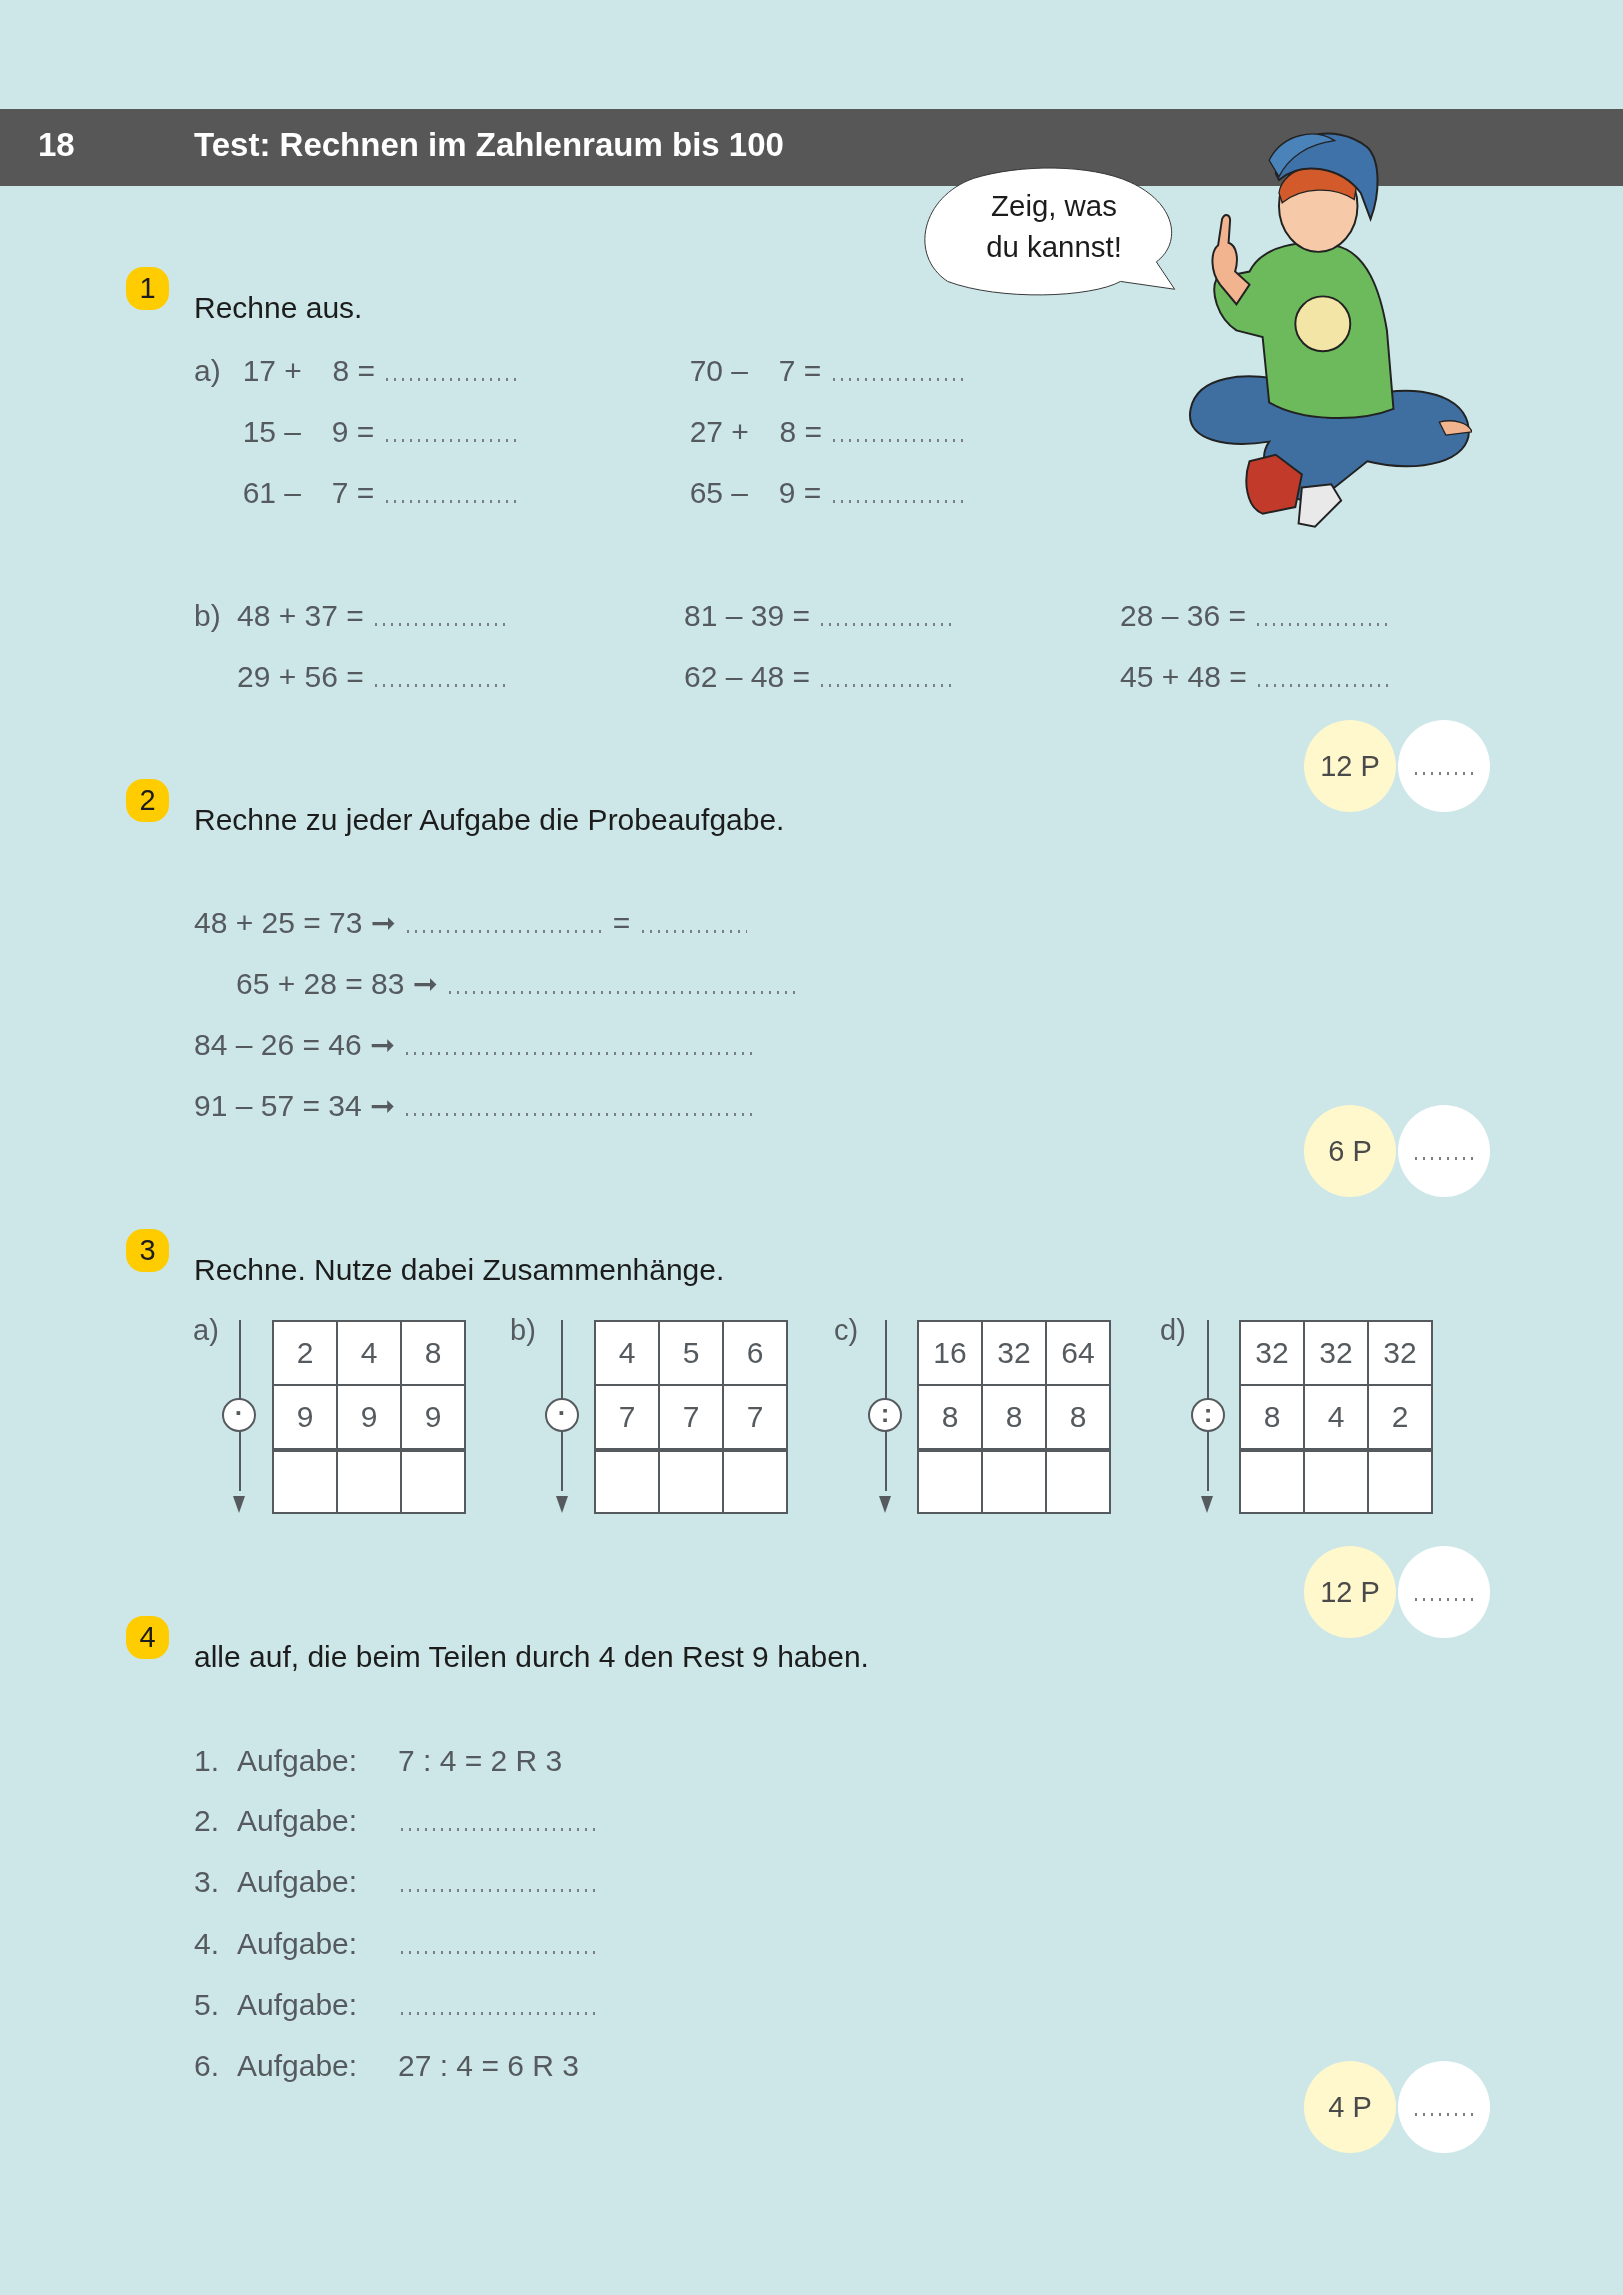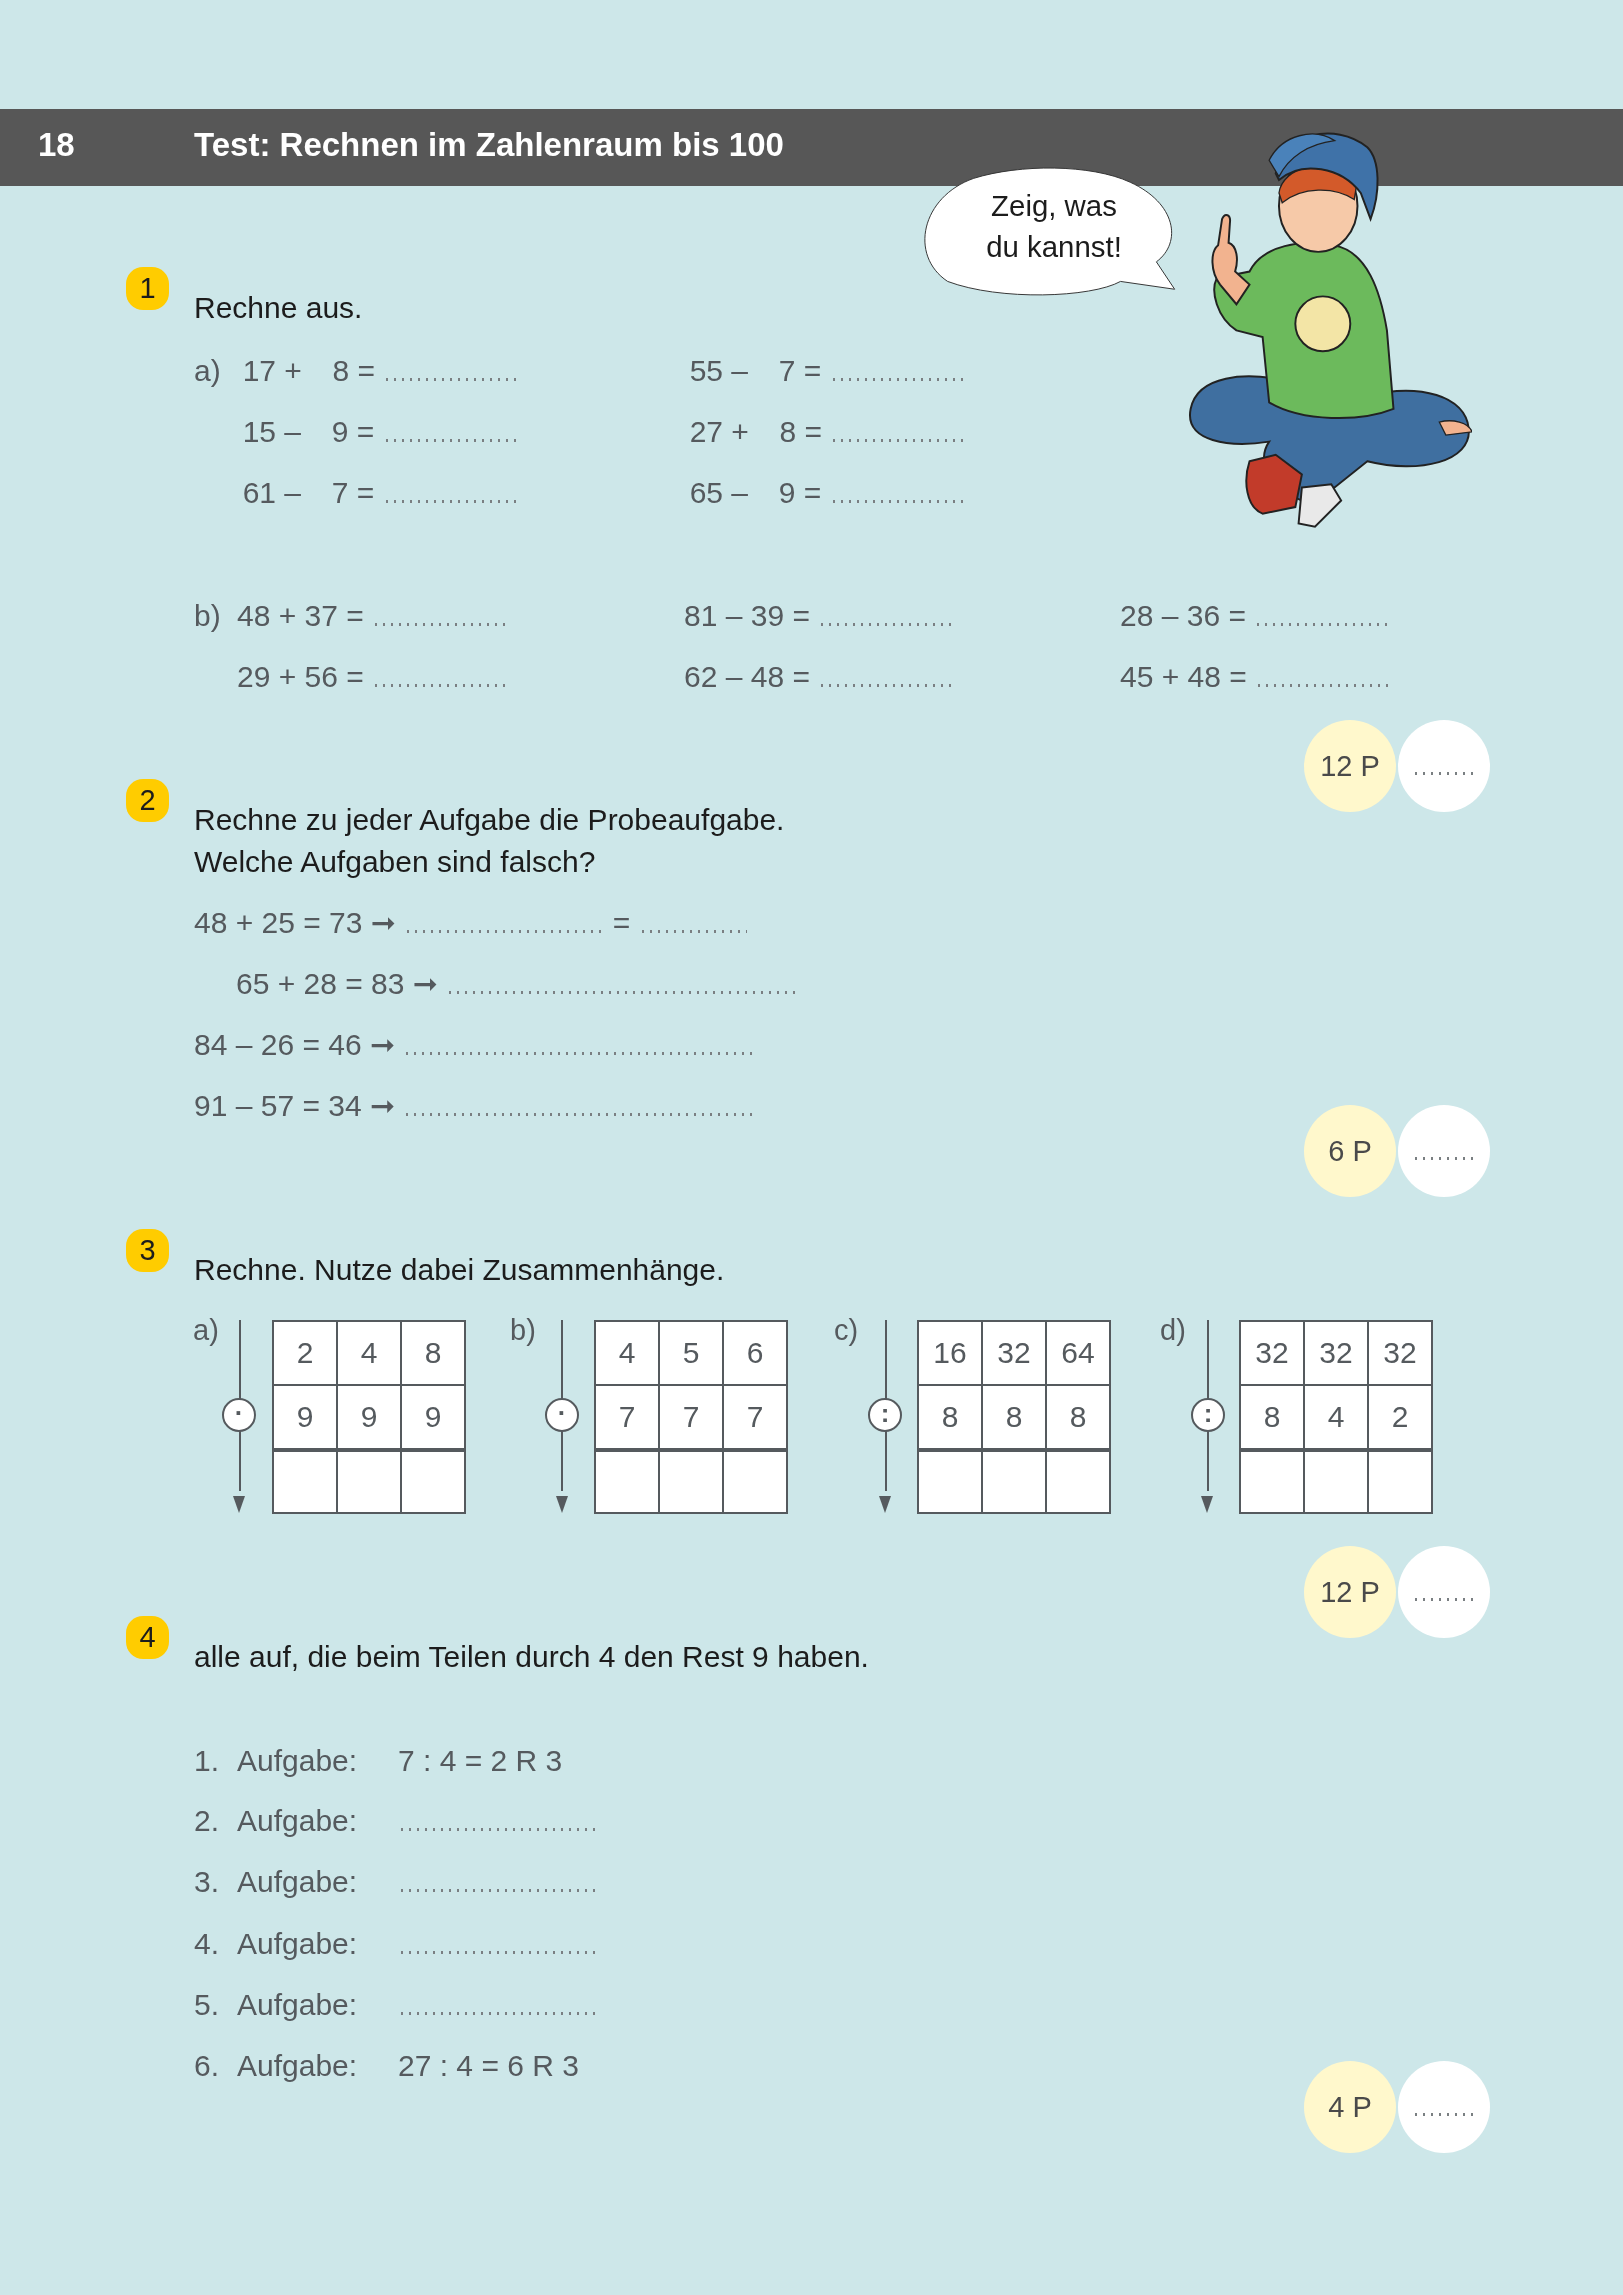--- a/index.html
+++ b/index.html
@@ -105,21 +105,21 @@
   <span class="lbl">a)</span><span class="n" style="width:39px">17</span> <span>+</span> <span class="n" style="width:39px">8</span> <span>=</span> <span class="dots" style="width:136px"></span>
 </div>
 <div class="eq" style="left:194px; top:412px;">
   <span class="lbl"></span><span class="n" style="width:39px">15</span> <span>–</span> <span class="n" style="width:39px">9</span> <span>=</span> <span class="dots" style="width:136px"></span>
 </div>
 <div class="eq" style="left:194px; top:473px;">
   <span class="lbl"></span><span class="n" style="width:39px">61</span> <span>–</span> <span class="n" style="width:39px">7</span> <span>=</span> <span class="dots" style="width:136px"></span>
 </div>
 
 <div class="eq" style="left:684px; top:351px;">
-  <span class="n" style="width:39px">55</span> <span>–</span> <span class="n" style="width:39px">7</span> <span>=</span> <span class="dots" style="width:136px"></span>
+  <span class="n" style="width:39px">70</span> <span>–</span> <span class="n" style="width:39px">7</span> <span>=</span> <span class="dots" style="width:136px"></span>
 </div>
 <div class="eq" style="left:684px; top:412px;">
   <span class="n" style="width:39px">27</span> <span>+</span> <span class="n" style="width:39px">8</span> <span>=</span> <span class="dots" style="width:136px"></span>
 </div>
 <div class="eq" style="left:684px; top:473px;">
   <span class="n" style="width:39px">65</span> <span>–</span> <span class="n" style="width:39px">9</span> <span>=</span> <span class="dots" style="width:136px"></span>
 </div>
 
 <div class="eq" style="left:194px; top:596px;">
   <span class="lbl">b)</span><span>48 + 37 =</span> <span class="dots" style="width:136px"></span>
@@ -141,21 +141,20 @@
 </div>
 
 <div class="score pts" style="left:1304px; top:720px;">12 P</div>
 <div class="score blank" style="left:1398px; top:720px;">
     <span class="dots"></span>
   </div>
 
 <div class="badge" style="left:126px; top:779px;">2</div>
 <div class="task-text" style="top:779px;">
   <div>Rechne zu jeder Aufgabe die Probeaufgabe.</div>
-  <div>Welche Aufgaben sind falsch?</div>
 </div>
 
 <div class="eq" style="left:194px; top:903px;">
   <span>48 + 25 = 73</span> <span>➞</span> <span class="dots" style="width:200px"></span> <span>=</span> <span class="dots" style="width:108px"></span>
 </div>
 <div class="eq" style="left:194px; top:964px;margin-left:42px;">
   <span>65 + 28 = 83</span> <span>➞</span> <span class="dots" style="width:350px"></span>
 </div>
 <div class="eq" style="left:194px; top:1025px;">
   <span>84 – 26 = 46</span> <span>➞</span> <span class="dots" style="width:350px"></span>

